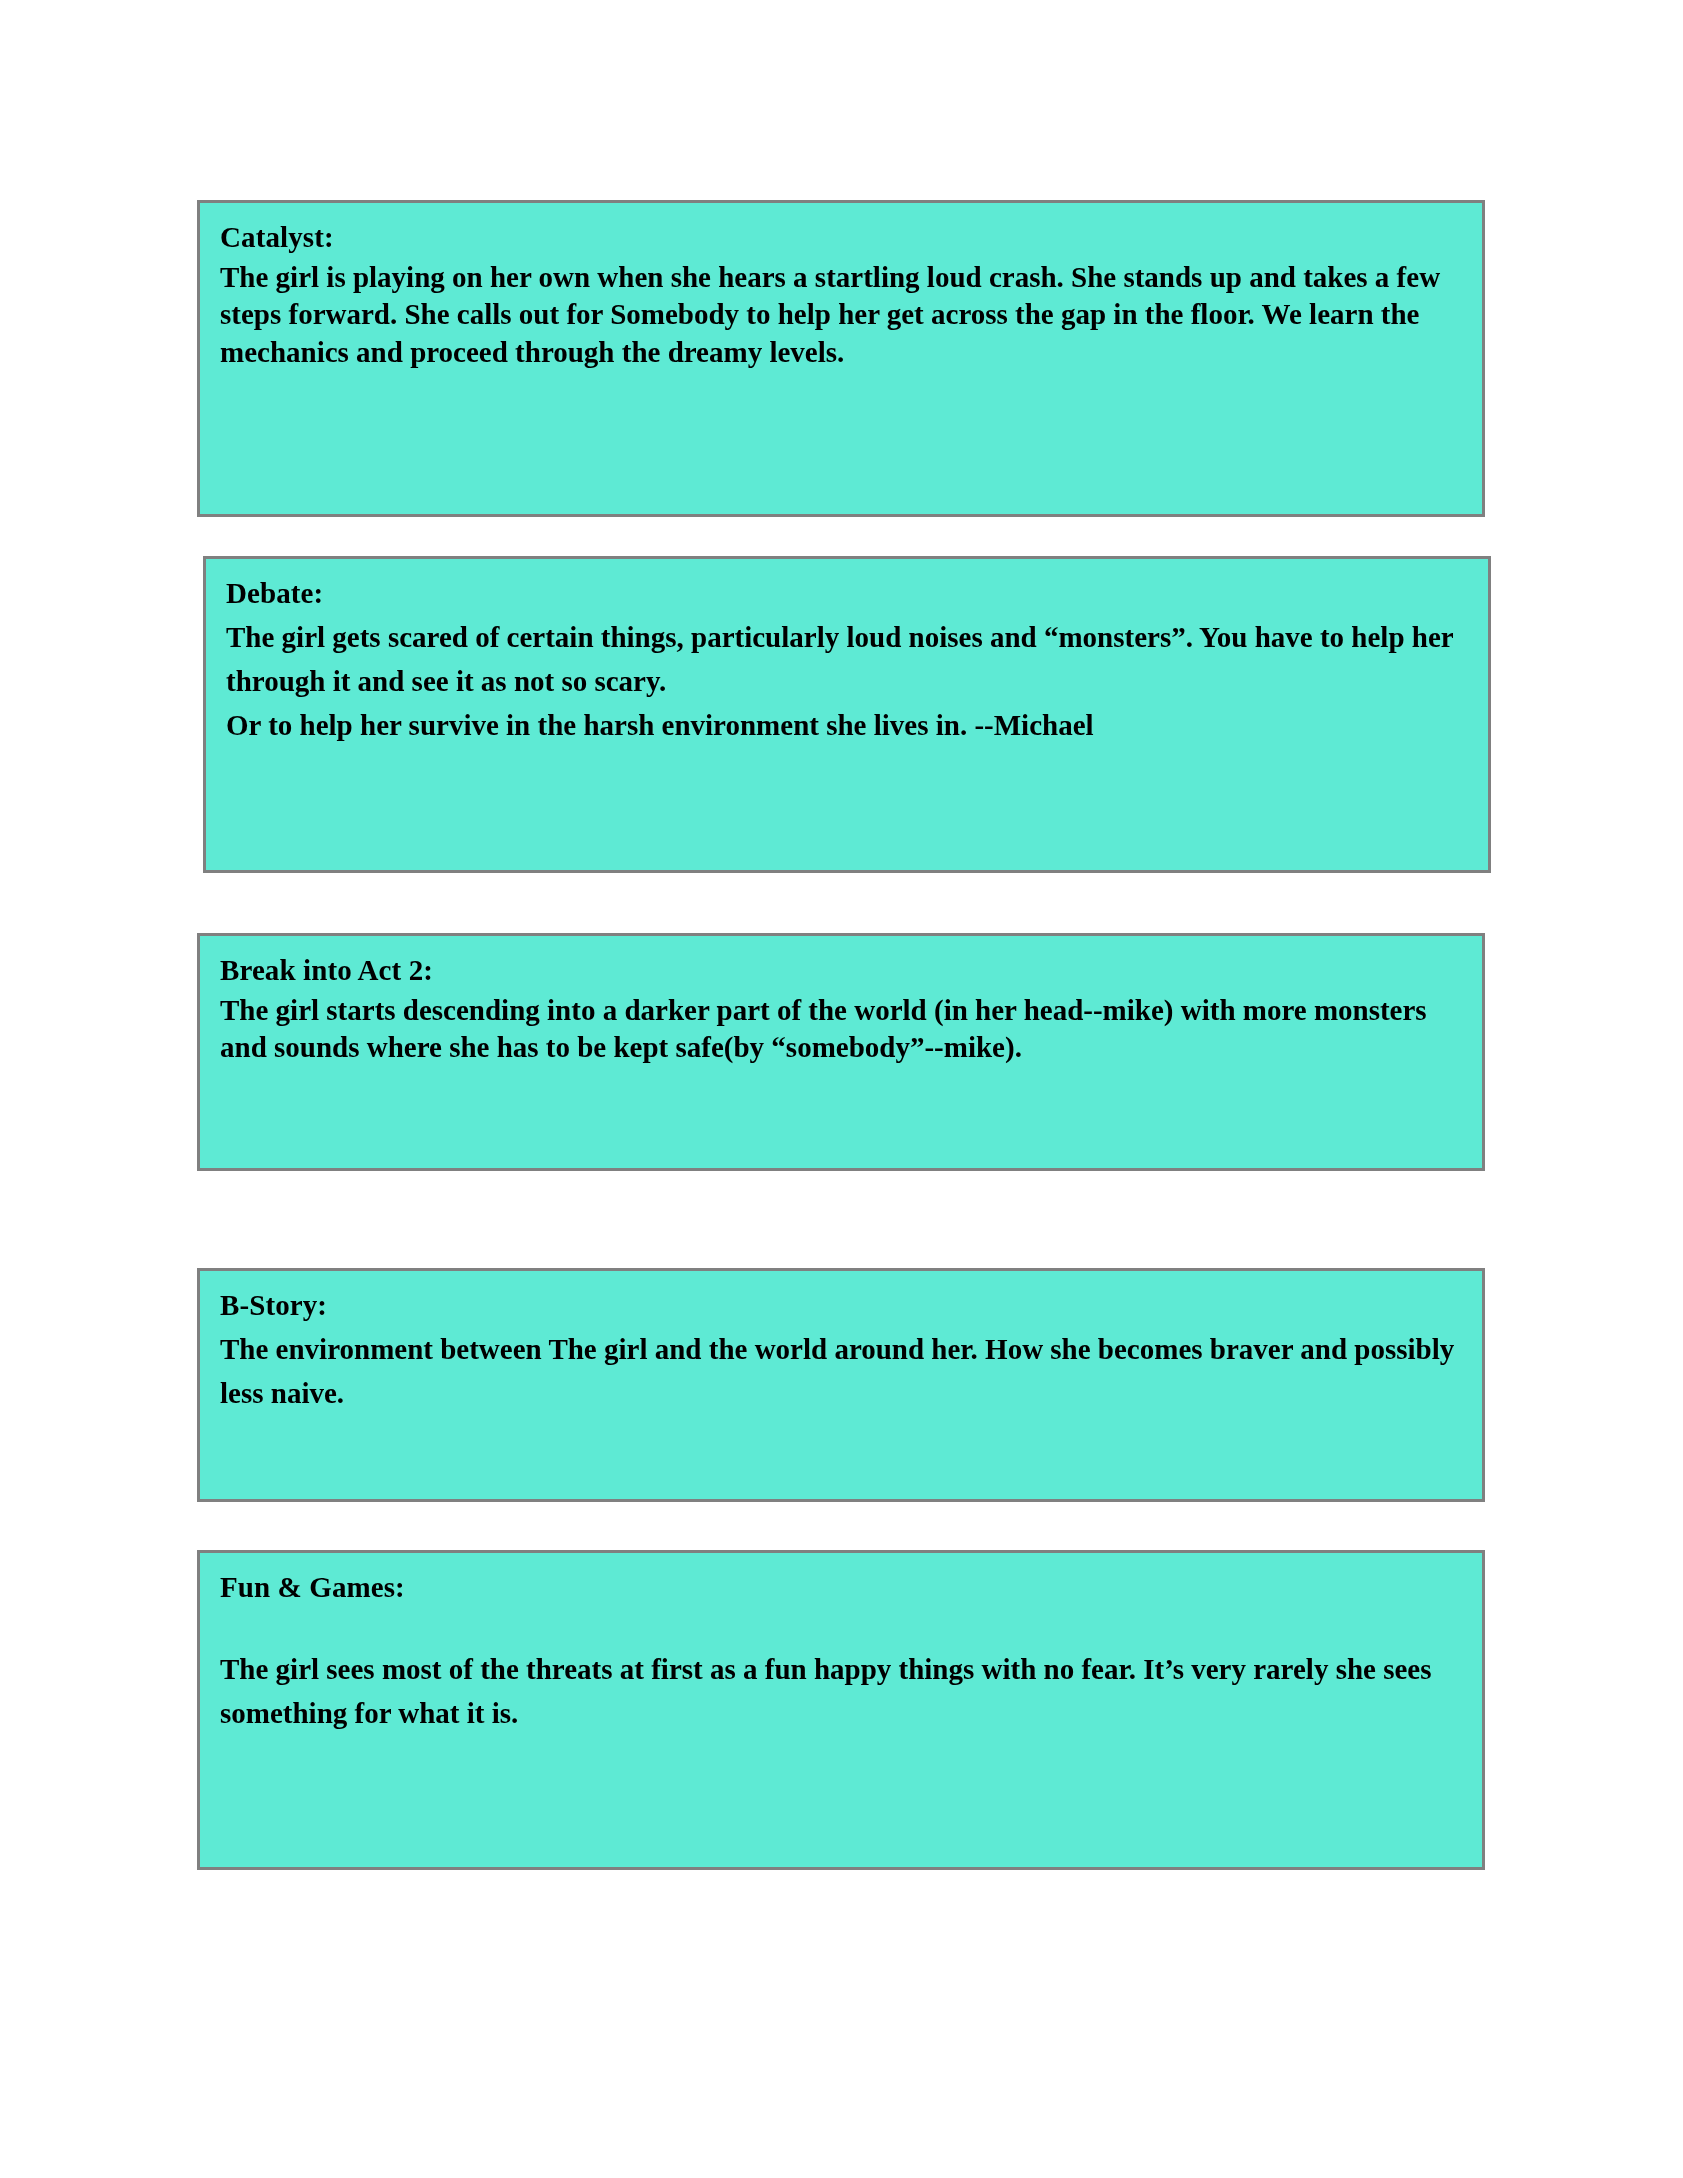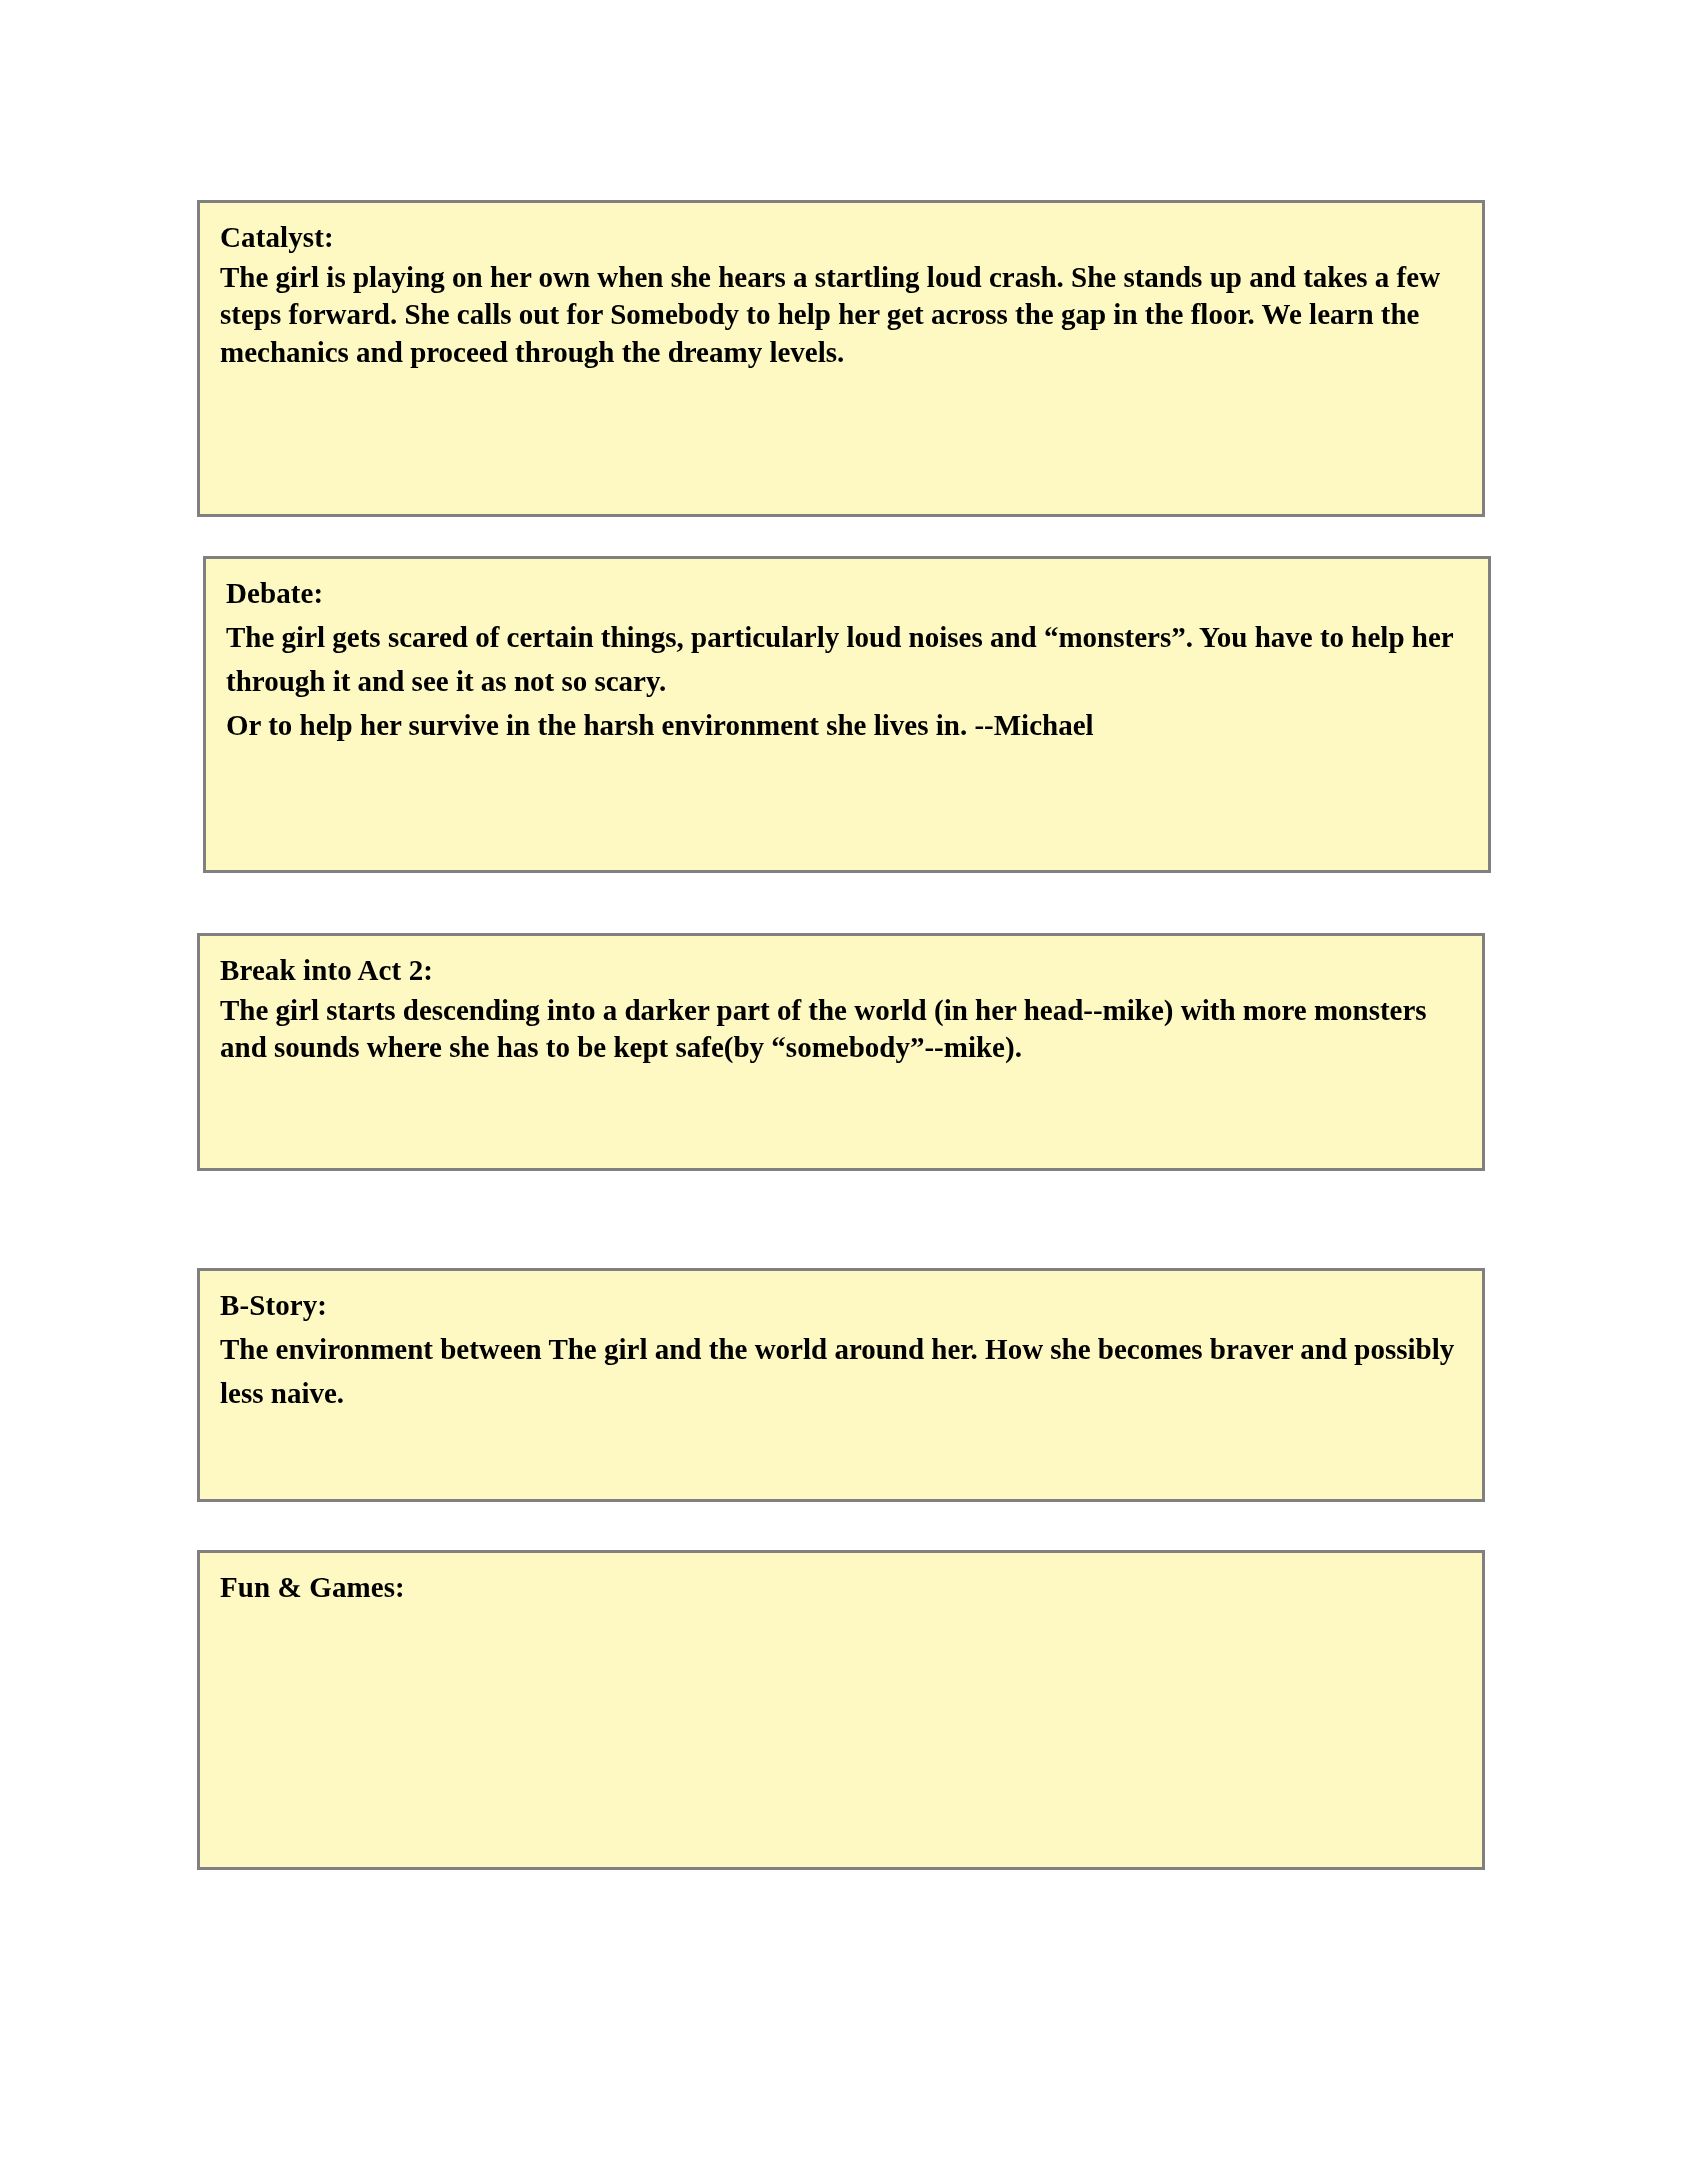--- a/index.html
+++ b/index.html
@@ -20,21 +20,21 @@
     height: 2178px;
     background: #ffffff;
     box-sizing: border-box;
   }
   .beat-box {
     position: absolute;
     left: 197px;
     width: 1288px;
     box-sizing: border-box;
     border: 3px solid #808080;
-    background: #fef9c3;
+    background: #5eead4;
     padding: 16px 20px 10px 20px;
   }
   .beat-heading {
     font-weight: bold;
     font-size: 29px;
     line-height: 1.30;
     margin: 0 0 2px 0;
     letter-spacing: 0.1px;
   }
   .beat-body {
@@ -76,16 +76,17 @@
     <p class="beat-body">The girl starts descending into a darker part of the world (in her head--mike) with more monsters and sounds where she has to be kept safe(by “somebody”--mike).</p>
   </section>
 
   <section class="beat-box lead-wide" id="box-b-story">
     <p class="beat-heading">B-Story:</p>
     <p class="beat-body">The environment between The girl and the world around her. How she becomes braver and possibly less naive.</p>
   </section>
 
   <section class="beat-box lead-wide gap-before-body" id="box-fun-and-games">
     <p class="beat-heading">Fun &amp; Games:</p>
+    <p class="beat-body">The girl sees most of the threats at first as a fun happy things with no fear. It’s very rarely she sees something for what it is.</p>
   </section>
 
 </div>
 
 
 </body></html>

